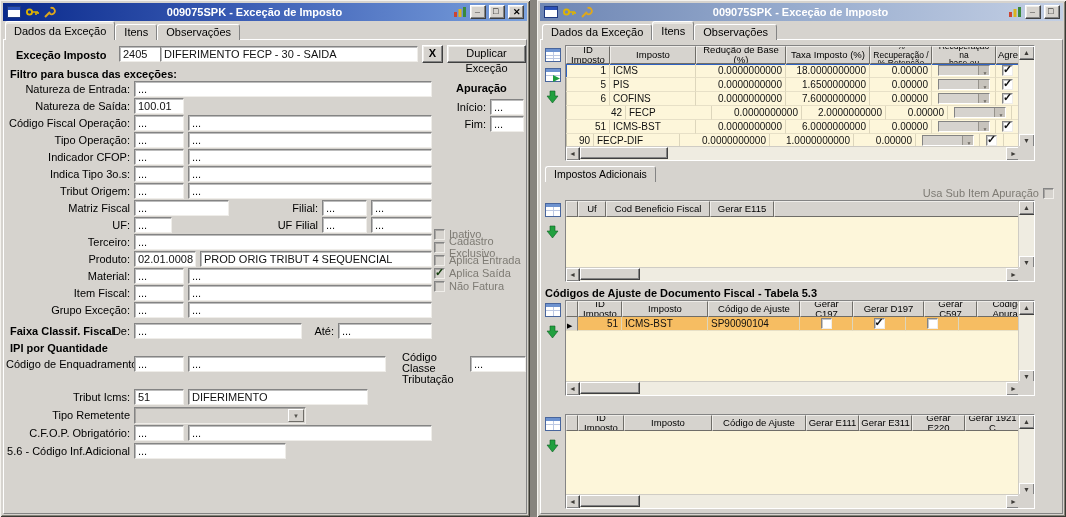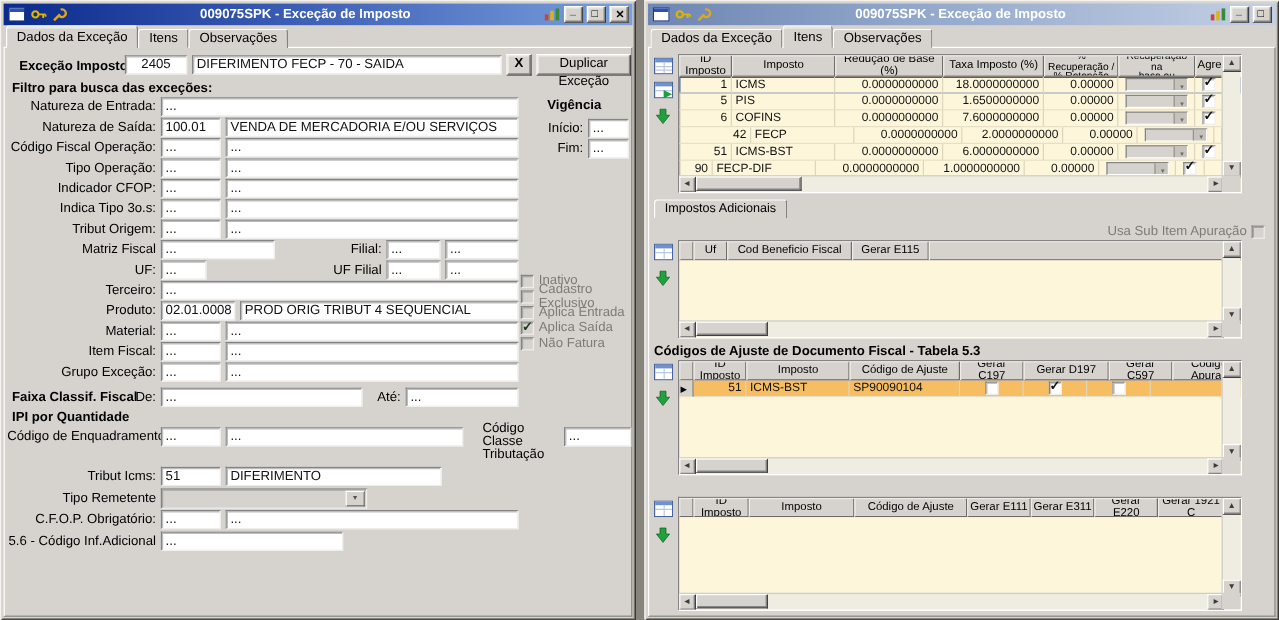--- a/index.html
+++ b/index.html
@@ -30,21 +30,21 @@
            border:1px solid; border-color:#ffffff #848484 #848484 #ffffff; }
 
   .lbl { position:absolute; font-size:11px; color:#000; white-space:nowrap; }
   .lbl.r { left:2px; width:124px; text-align:right; }
   .b { font-weight:bold; }
   .gray { color:#7b7870; }
 
   .fld { position:absolute; height:16px; background:#fff; border:1px solid; border-color:#848484 #efede9 #efede9 #848484;
          box-shadow: inset 1px 1px 0 rgba(64,64,64,.35); font-size:11px; line-height:14px; padding:0 3px;
          white-space:nowrap; overflow:hidden; color:#111; }
-  .fld.num { text-align:center; }
+  .fld.num { text-align:left;margin-left:15px; }
   .btn { position:absolute; background:#d6d3ce; border:1px solid; border-color:#ffffff #404040 #404040 #ffffff;
          box-shadow: inset -1px -1px 0 #848484, inset 1px 1px 0 #efede9; font-size:11px; text-align:center; color:#000; line-height:15px; }
 
   .combo { position:absolute; height:17px; background:#d6d3ce; border:1px solid; border-color:#848484 #efede9 #efede9 #848484;
            box-shadow: inset 1px 1px 0 rgba(64,64,64,.3); }
   .combo .da { position:absolute; right:1px; top:1px; bottom:1px; width:16px; background:#d6d3ce;
                border:1px solid; border-color:#fff #6f6d68 #6f6d68 #fff; font-size:6px; color:#55534e; text-align:center; line-height:12px; }
   .combo .da::after { content:"▼"; }
 
   .cb { position:absolute; display:flex; align-items:center; gap:4px; height:12px; }
@@ -139,34 +139,33 @@
   <div class="tabs">
     <div class="tab on">Dados da Exceção</div>
     <div class="tab">Itens</div>
     <div class="tab">Observações</div>
   </div>
 
   <div class="panel" style="position:absolute">
 
     <div class="lbl b" style="left:12px;top:9px">Exceção Imposto</div>
     <div class="fld num" style="left:100px;top:6px;width:52px">2405</div>
-    <div class="fld" style="left:156px;top:6px;width:258px">DIFERIMENTO FECP - 70 - SAIDA</div>
+    <div class="fld" style="left:156px;top:6px;width:258px">DIFERIMENTO FECP - 30 - SAIDA</div>
     <div class="btn b" style="left:418px;top:5px;width:21px;height:18px">X</div>
     <div class="btn" style="left:443px;top:5px;width:79px;height:18px">Duplicar Exceção</div>
 
     <div class="lbl b" style="left:6px;top:28px">Filtro para busca das exceções:</div>
 
     <div class="lbl r" style="top:43px">Natureza de Entrada:</div>
     <div class="fld" style="left:130px;top:41px;width:298px">...</div>
 
     <div class="lbl r" style="top:60px">Natureza de Saída:</div>
     <div class="fld" style="left:130px;top:58px;width:50px">100.01</div>
-    <div class="fld" style="left:184px;top:58px;width:244px">VENDA DE MERCADORIA E/OU SERVIÇOS</div>
-
-    <div class="lbl b" style="left:452px;top:42px">Vigência</div>
+
+    <div class="lbl b" style="left:452px;top:42px">Apuração</div>
     <div class="lbl" style="left:430px;top:61px;width:52px;text-align:right">Início:</div>
     <div class="fld" style="left:486px;top:59px;width:34px">...</div>
     <div class="lbl" style="left:430px;top:78px;width:52px;text-align:right">Fim:</div>
     <div class="fld" style="left:486px;top:76px;width:34px">...</div>
 
     <div class="lbl r" style="top:77px">Código Fiscal Operação:</div>
     <div class="fld" style="left:130px;top:75px;width:50px">...</div>
     <div class="fld" style="left:184px;top:75px;width:244px">...</div>
 
     <div class="lbl r" style="top:94px">Tipo Operação:</div>

